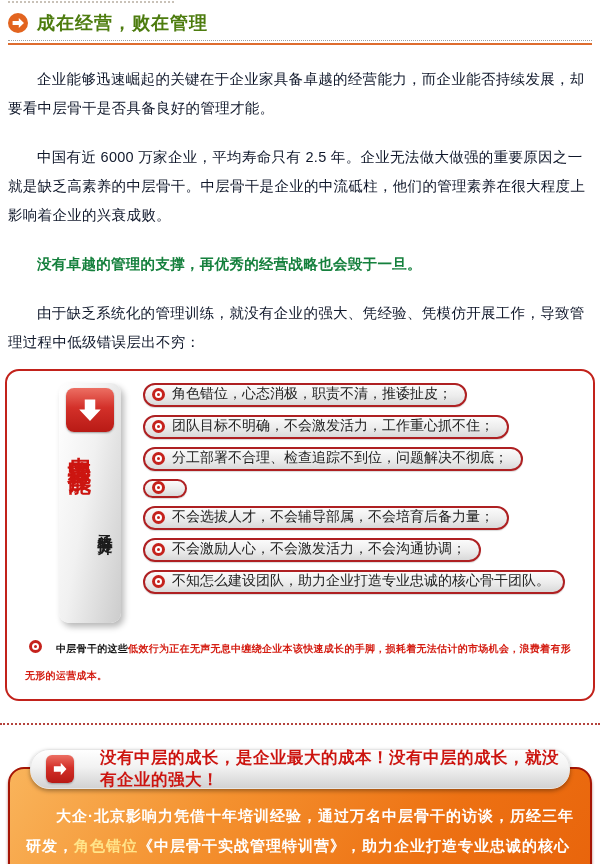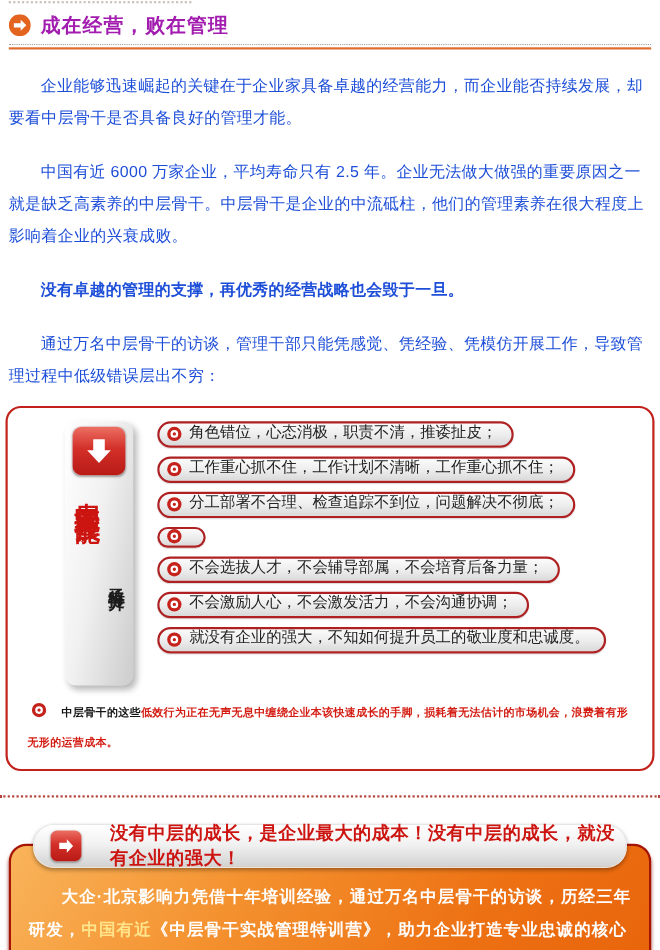--- a/index.html
+++ b/index.html
@@ -5,28 +5,28 @@
   html,body{margin:0;padding:0;background:#fff;}
   .page{position:relative;width:600px;height:864px;background:#fff;overflow:hidden;
         font-family:"Liberation Sans","DejaVu Sans",sans-serif;}
   
   .top-remnant{position:absolute;top:1px;left:8px;width:166px;border-top:2px dotted #c9c2b8;}
 
   
   .header{padding:11px 8px 0 8px;}
   .header-row{display:flex;align-items:center;gap:9px;}
   .header-icon{width:20px;height:20px;flex:0 0 auto;display:block;}
-  .header-title{color:#a21caf;font-size:18px;font-weight:bold;letter-spacing:1px;}
+  .header-title{color:#4d7c0f;font-size:18px;font-weight:bold;letter-spacing:1px;}
   .header-underline-dotted{margin-top:5px;border-top:1px dotted #9e9e9e;}
   .header-underline-solid{margin-top:2px;border-top:2px solid #de6c2e;}
 
   
-  .para{margin:20px 8px 0 8px;font-size:14.5px;line-height:29px;color:#1d4ed8;
+  .para{margin:20px 8px 0 8px;font-size:14.5px;line-height:29px;color:#0f172a;
         text-indent:2em;letter-spacing:0.3px;}
-  .para.bold{font-weight:bold;color:#1d4ed8;}
+  .para.bold{font-weight:bold;color:#15803d;}
 
   
   .problem-box{margin:12px 5px 0 5px;border:2px solid #c2221b;border-radius:14px;
                padding:12px 10px 10px 10px;}
   .box-content{display:flex;align-items:flex-start;}
   .vertical-banner{width:62px;height:240px;margin-left:42px;flex:0 0 auto;
       background:linear-gradient(100deg,#ffffff 0%,#f1f1f1 45%,#cccccc 100%);
       border-radius:10px;box-shadow:3px 4px 6px rgba(0,0,0,0.28);
       display:flex;flex-direction:column;align-items:center;padding-top:5px;box-sizing:border-box;}
   .banner-arrow-sq{width:48px;height:44px;border-radius:8px;
@@ -87,21 +87,21 @@
       </svg>
       <span class="header-title">成在经营，败在管理</span>
     </div>
     <div class="header-underline-dotted"></div>
     <div class="header-underline-solid"></div>
   </div>
 
   <p class="para">企业能够迅速崛起的关键在于企业家具备卓越的经营能力，而企业能否持续发展，却要看中层骨干是否具备良好的管理才能。</p>
   <p class="para">中国有近 6000 万家企业，平均寿命只有 2.5 年。企业无法做大做强的重要原因之一就是缺乏高素养的中层骨干。中层骨干是企业的中流砥柱，他们的管理素养在很大程度上影响着企业的兴衰成败。</p>
   <p class="para bold">没有卓越的管理的支撑，再优秀的经营战略也会毁于一旦。</p>
-  <p class="para">通过万名中层骨干的访谈，管理干部只能凭感觉、凭经验、凭模仿开展工作，导致管理过程中低级错误层出不穷：</p>
+  <p class="para">由于缺乏系统化的管理训练，就没有企业的强大、凭经验、凭模仿开展工作，导致管理过程中低级错误层出不穷：</p>
 
   <div class="problem-box">
     <div class="box-content">
       <div class="vertical-banner">
         <div class="banner-arrow-sq">
           <svg width="30" height="30" viewBox="0 0 24 24">
             <path d="M7.8 3.5 h8.4 v8 H20.6 L12 20.8 L3.4 11.5 h4.4 Z" fill="#ffffff"></path>
           </svg>
         </div>
         <div class="banner-text">
@@ -110,21 +110,21 @@
         </div>
       </div>
       <div class="pill-list">
   <div class="pill">
     <span class="gear-icon"></span>
     <span class="pill-text">角色错位，心态消极，职责不清，推诿扯皮；</span>
   </div>
 
   <div class="pill">
     <span class="gear-icon"></span>
-    <span class="pill-text">工作重心抓不住，工作计划不清晰，工作重心抓不住；</span>
+    <span class="pill-text">团队目标不明确，不会激发活力，工作重心抓不住；</span>
   </div>
 
   <div class="pill">
     <span class="gear-icon"></span>
     <span class="pill-text">分工部署不合理、检查追踪不到位，问题解决不彻底；</span>
   </div>
 
   <div class="pill">
     <span class="gear-icon"></span>
   </div>
@@ -134,35 +134,35 @@
     <span class="pill-text">不会选拔人才，不会辅导部属，不会培育后备力量；</span>
   </div>
 
   <div class="pill">
     <span class="gear-icon"></span>
     <span class="pill-text">不会激励人心，不会激发活力，不会沟通协调；</span>
   </div>
 
   <div class="pill">
     <span class="gear-icon"></span>
-    <span class="pill-text">就没有企业的强大，不知如何提升员工的敬业度和忠诚度。</span>
+    <span class="pill-text">不知怎么建设团队，助力企业打造专业忠诚的核心骨干团队。</span>
   </div>
 </div>
     </div>
     <p class="box-summary"><span class="gear-icon"></span><span>中层骨干的这些</span><span class="summary-red">低效行为正在无声无息中缠绕企业本该快速成长的手脚，损耗着无法估计的市场机会，浪费着有形无形的运营成本。</span></p>
   </div>
 
   <div class="dotted-sep"></div>
 
   <div class="footer">
     <div class="slogan-pill">
       <div class="slogan-arrow-sq">
         <svg width="18" height="18" viewBox="0 0 24 24">
           <path d="M3.8 8.2 h9.2 V3.8 L20.6 12 l-7.6 8.2 V15.8 H3.8 Z" fill="#ffffff"></path>
         </svg>
       </div>
       <span class="slogan-text">没有中层的成长，是企业最大的成本！没有中层的成长，就没有企业的强大！</span>
     </div>
     <div class="promo-box">
-      <p class="promo-text"><span>大企·北京影响力凭借十年培训经验，通过万名中层骨干的访谈，历经三年研发，</span><span class="promo-highlight">中国有近</span><span>《中层骨干实战管理特训营》，助力企业打造专业忠诚的核心骨干团队！</span></p>
+      <p class="promo-text"><span>大企·北京影响力凭借十年培训经验，通过万名中层骨干的访谈，历经三年研发，</span><span class="promo-highlight">角色错位</span><span>《中层骨干实战管理特训营》，助力企业打造专业忠诚的核心骨干团队！</span></p>
     </div>
   </div>
 </div>
 
 </body></html>

